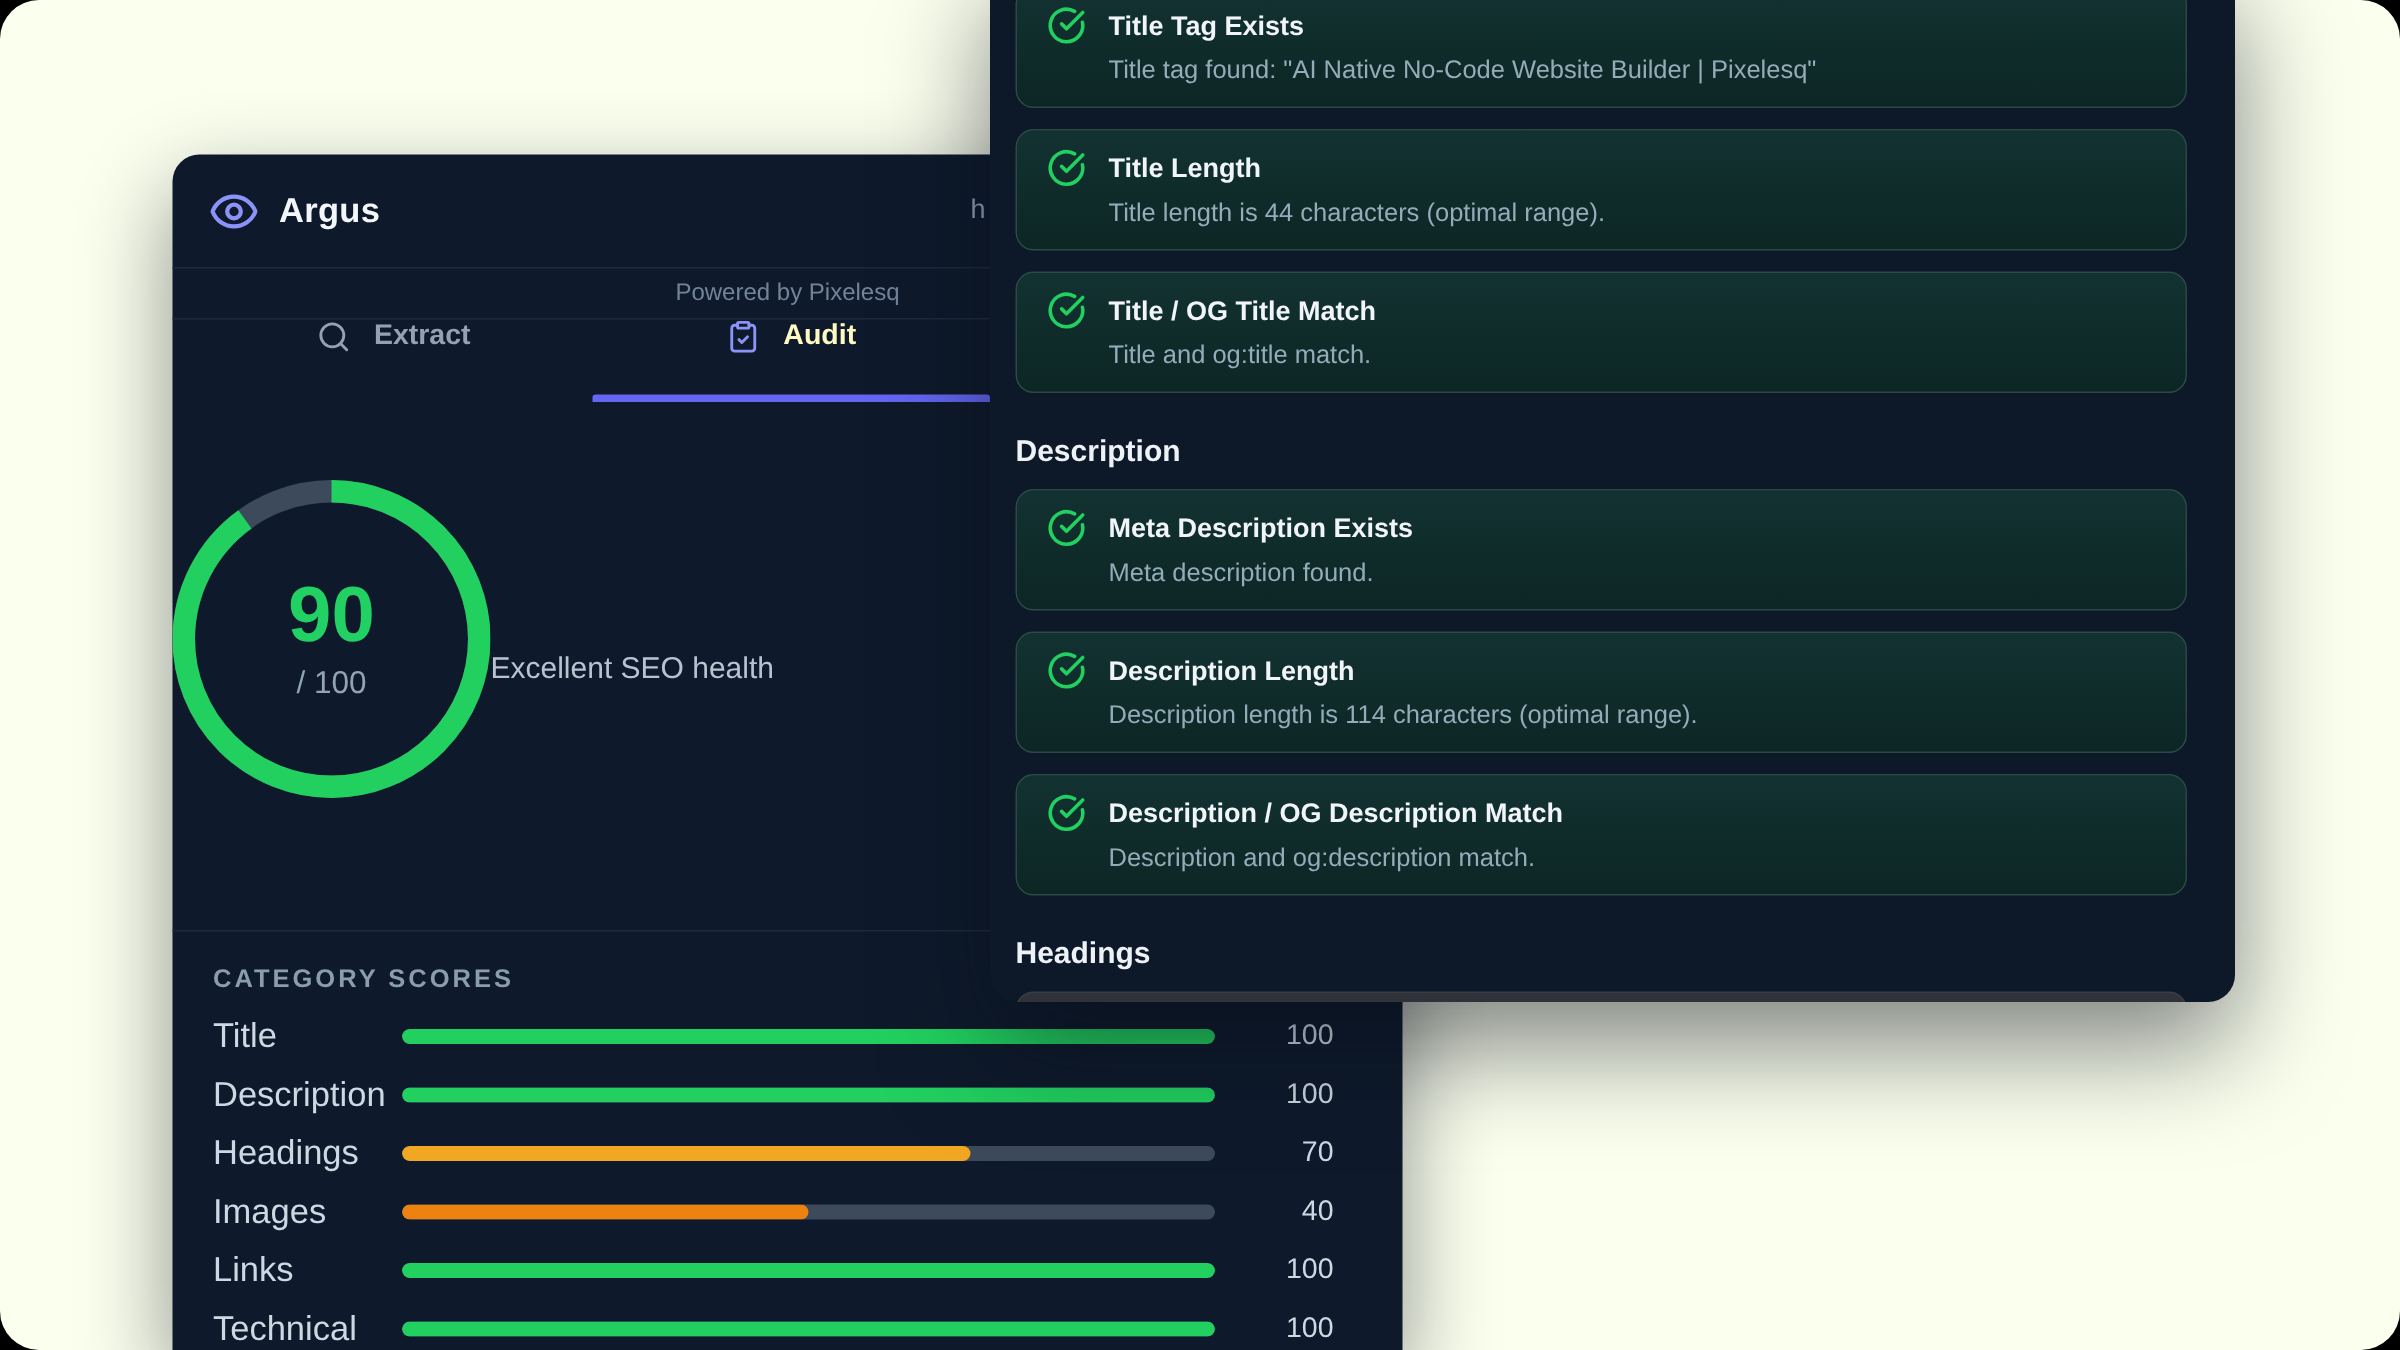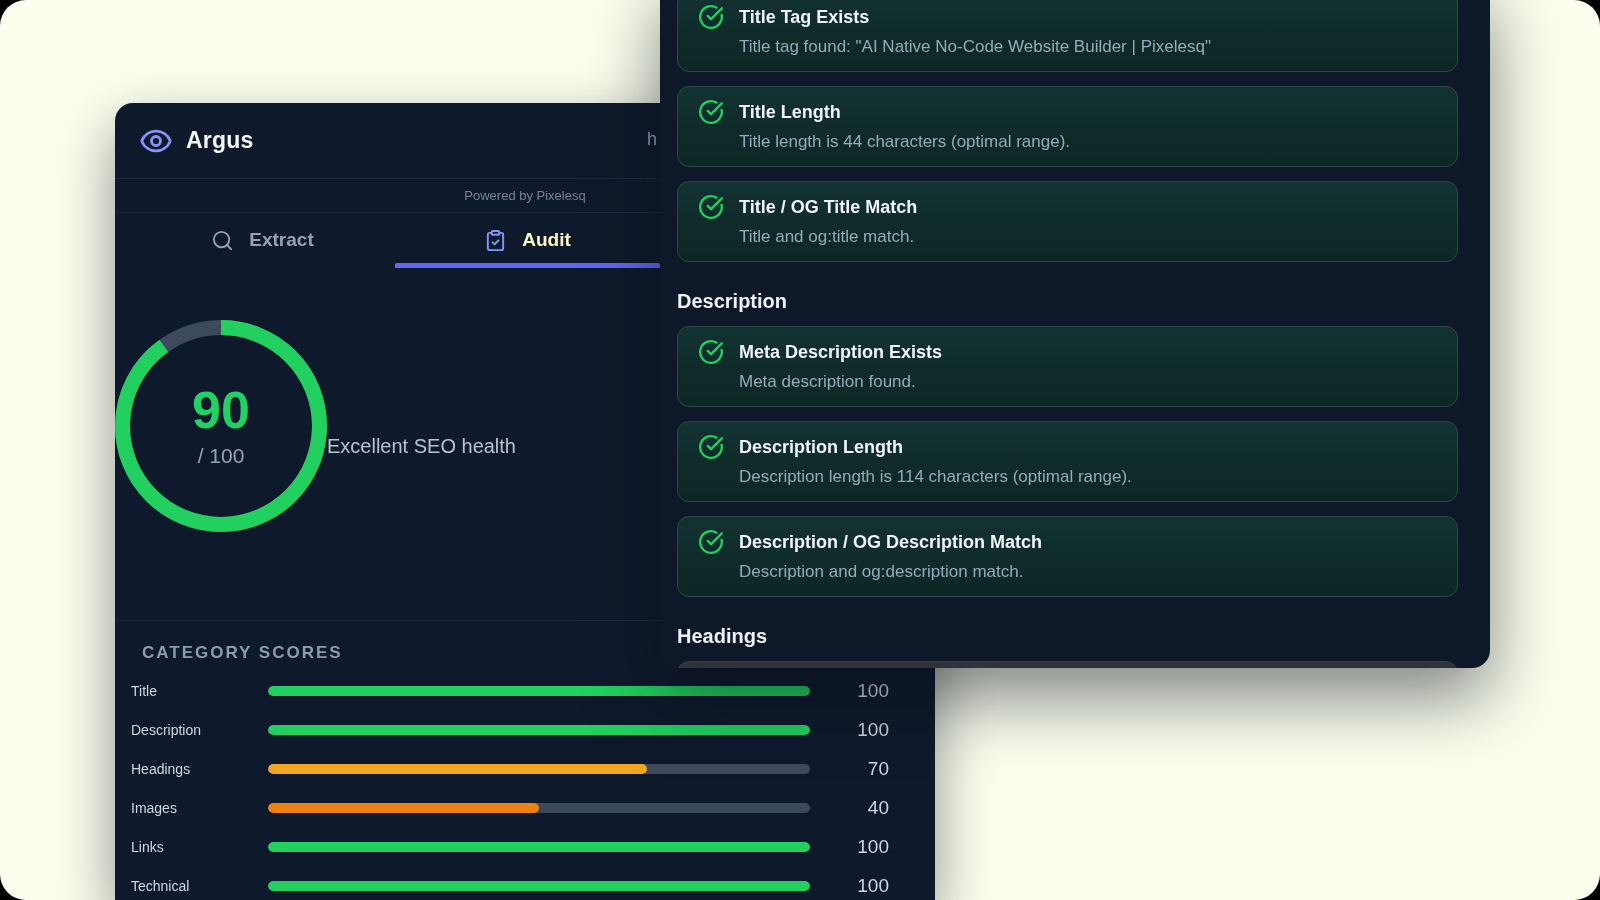--- a/index.html
+++ b/index.html
@@ -13,37 +13,37 @@
     position:absolute;left:115px;top:103px;width:820px;height:797px;
     background:#0e1a2b;border-radius:18px 18px 0 0;
     box-shadow:0 24px 60px rgba(8,12,24,.45);
   }
   .lp-header{height:75px;display:flex;align-items:center;padding:14px 24px;position:relative;}
   .lp-header .brand{display:flex;align-items:center;gap:13px;}
   .brand-title{color:#f4f7fa;font-size:23px;font-weight:700;letter-spacing:.2px;}
   .url-fragment{position:absolute;left:532px;top:26px;color:#8fa0b4;font-size:18px;}
   .divider{height:1px;background:#1e2a3c;}
   .powered-row{height:33px;display:flex;align-items:center;justify-content:center;}
-  .powered-row span{color:#72839a;font-size:13px;}
+  .powered-row span{color:#72839a;font-size:16px;}
   .tabbar{height:55px;display:flex;align-items:stretch;padding-left:15px;position:relative;border-bottom:1px solid #16223300;}
-  .tab{width:265px;display:flex;align-items:center;justify-content:center;gap:15px;
+  .tab{width:265px;display:flex;align-items:flex-start;justify-content:center;gap:15px;
        font-size:19px;font-weight:600;color:#93a1b3;cursor:pointer;position:relative;}
   .tab.active{color:#fef9c3;}
   .tab.active::after{content:"";position:absolute;left:0;right:0;bottom:-1px;height:5px;background:#6366f1;border-radius:2px 2px 0 0;}
   .score-wrap{display:flex;flex-direction:row;align-items:center;margin-top:52px;}
   .ring-box{position:relative;width:212px;height:212px;}
   .ring-center{position:absolute;inset:0;display:flex;flex-direction:column;align-items:center;justify-content:center;gap:2px;}
   .score-num{color:#21d163;font-size:52px;font-weight:800;line-height:1;}
   .score-den{color:#93a3b6;font-size:21px;margin-top:6px;}
   .score-caption{margin-top:40px;color:#b7c3d0;font-size:20px;}
   .lp-divider2{position:absolute;left:0;right:0;top:517px;height:1px;background:#1e2a3c;}
   .cat-title{position:absolute;left:27px;top:540px;color:#8b9bb0;font-size:17px;font-weight:700;letter-spacing:2px;}
   .score-rows{position:absolute;left:0;right:0;top:568px;}
   .score-row{height:39px;display:flex;align-items:center;}
-  .score-row .lbl{width:153px;padding-left:16px;color:#cdd8e3;font-size:14px;}
+  .score-row .lbl{width:153px;padding-left:27px;color:#cdd8e3;font-size:23px;}
   .score-row .track{width:542px;height:10px;border-radius:5px;background:#3c4a5c;overflow:hidden;}
   .score-row .fill{height:100%;border-radius:5px;}
   .score-row .val{width:125px;padding-right:46px;text-align:right;color:#cdd8e3;font-size:19px;}
 
   
   .right-panel{
     position:absolute;left:660px;top:-26px;width:830px;height:694px;
     background:#0d1828;border-radius:18px;overflow:hidden;
     padding:17px 32px 0 17px;
     box-shadow:0 30px 70px rgba(8,12,24,.5);

